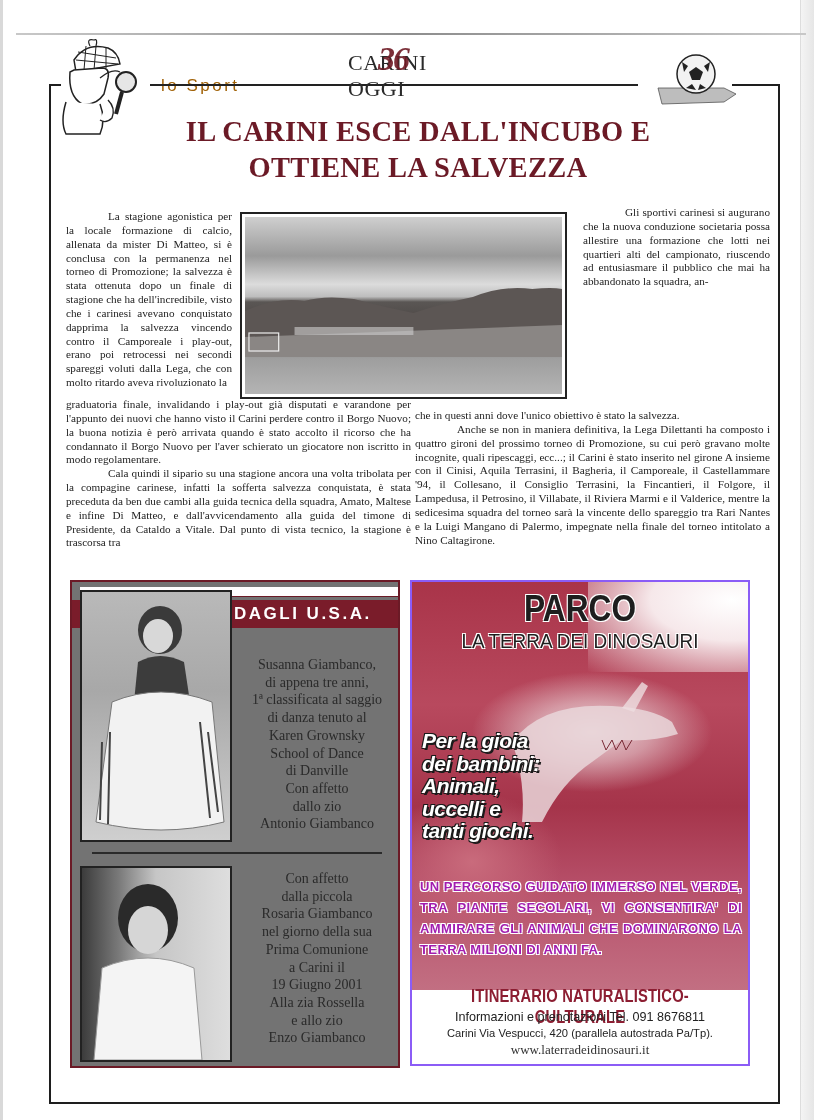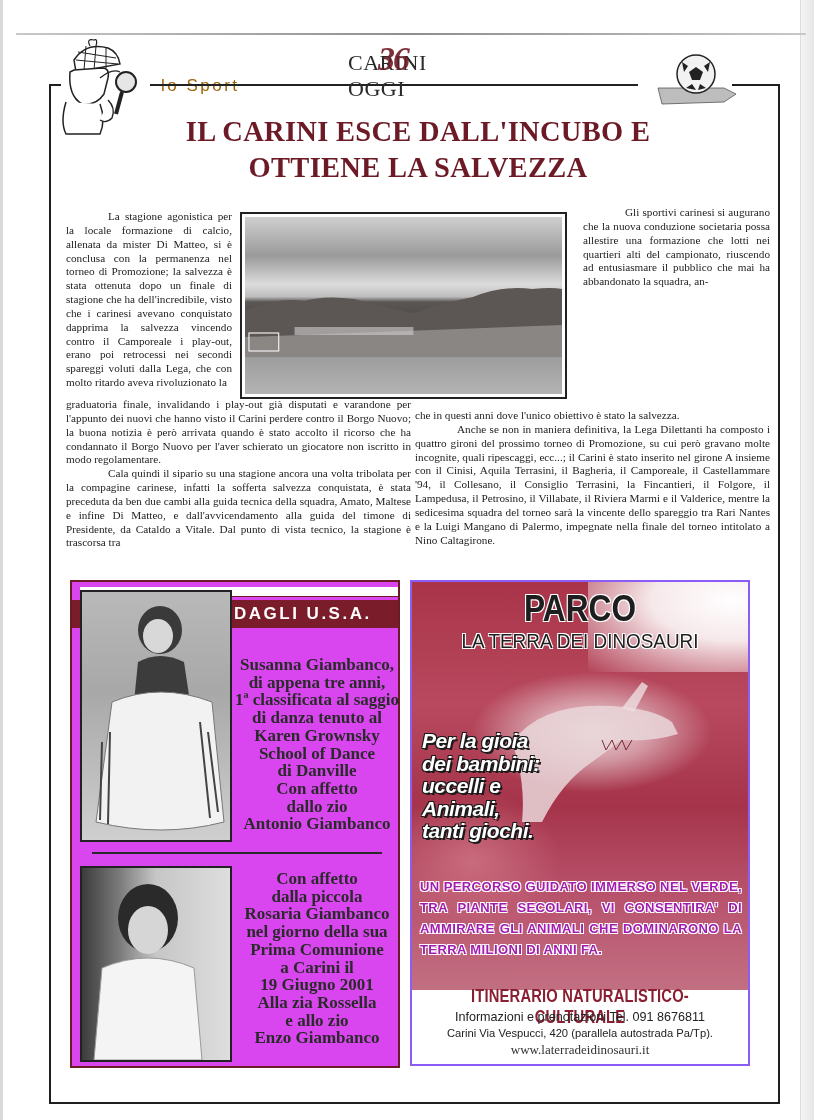--- a/index.html
+++ b/index.html
@@ -46,32 +46,32 @@
   .photo-inner { width: 100%; height: 100%; position: relative; overflow: hidden;
     background: linear-gradient(to bottom, #cfcfcf 0%, #9a9a9a 22%, #dcdcdc 38%, #bdbdbd 45%, #5a5654 48%, #4a4543 62%, #7c7876 70%, #9e9e9e 80%, #b4b4b4 100%); }
   .photo-inner .hills { position: absolute; left: 0; top: 60px; width: 100%; height: 80px; }
   .col-bottom-left { position: absolute; left: 66px; top: 398px; width: 345px; }
   .col-right-top { position: absolute; left: 583px; top: 206px; width: 187px; }
   .col-bottom-right { position: absolute; left: 415px; top: 409px; width: 355px; }
   .col-bottom-right p, .col-bottom-left p, .col-right-top p { margin: 0; }
 
   
   .usa-box { position: absolute; left: 70px; top: 580px; width: 330px; height: 488px;
-    border: 2px solid #6b1a26; background: #d946ef; }
+    border: 2px solid #6b1a26; background: #737373; }
   .usa-banner { position: absolute; left: 0px; top: 18px; width: 326px; height: 28px; background: #7a1c2a; }
   .usa-banner-white { position: absolute; left: 8px; top: 5px; width: 318px; height: 10px; background: #fff;
     border-bottom: 1px solid #6b1a26; }
   .usa-title { position: absolute; left: 162px; top: 22px; font-family: "Liberation Sans", sans-serif; font-weight: bold;
     font-size: 17px; color: #ffffff; letter-spacing: 2.5px; }
   .usa-photo1 { position: absolute; left: 8px; top: 8px; width: 152px; height: 252px; border: 2px solid #222;
     background: linear-gradient(to bottom, #b9b9b9, #a8a8a8 40%, #cfcfcf 100%); overflow: hidden; }
   .usa-photo2 { position: absolute; left: 8px; top: 284px; width: 152px; height: 196px; border: 2px solid #222;
     background: linear-gradient(to right, #3c3c3c 0%, #7a7a7a 25%, #c6c6c6 50%, #dedede 100%); overflow: hidden; }
   .usa-divider { position: absolute; left: 20px; top: 270px; width: 290px; height: 2px; background: #2a2a2a; }
-  .caption { position: absolute; font-family: "Liberation Serif", serif; font-weight: bold; font-size: 17px;
+  .caption { position: absolute; font-family: "Liberation Serif", serif; font-weight: normal; font-size: 14px;
     line-height: 17.7px; color: #2a2a2a; text-align: center; }
   .caption1 { left: 160px; top: 74px; width: 170px; }
   .caption2 { left: 160px; top: 288px; width: 170px; }
   .caption div { white-space: nowrap; }
 
   
   .ad { position: absolute; left: 410px; top: 580px; width: 340px; height: 486px; border: 2px solid #8b5cf6;
     overflow: hidden; background: #fff; }
   .ad-bg { position: absolute; left: 0; top: 0; width: 100%; height: 408px;
     background:
@@ -223,22 +223,22 @@
   <svg style="position:absolute;left:90px;top:100px;" width="200" height="150" viewBox="0 0 200 150">
     <path d="M10 60 Q40 20 110 24 Q150 26 170 40 L176 52 Q150 60 120 58 L90 80 Q60 100 40 140 L20 140 Q24 100 10 60 Z" fill="#e9d6d9" opacity="0.85"></path>
     <path d="M120 26 L140 0 L146 4 L132 30" fill="#eddde0" opacity="0.8"></path>
     <path d="M100 58 L104 68 L110 58 L114 68 L120 58 L124 68 L130 58" stroke="#7a2a36" stroke-width="1" fill="none"></path>
   </svg>
   <div class="ad-title">PARCO</div>
   <div class="ad-subtitle">LA TERRA DEI DINOSAURI</div>
   <div class="ad-slogan">
     <div>Per la gioia</div>
     <div>dei bambini:</div>
+    <div>Animali,</div>
     <div>uccelli e</div>
-    <div>Animali,</div>
     <div>tanti giochi.</div>
   </div>
   <div class="ad-desc">UN PERCORSO GUIDATO IMMERSO NEL VERDE, TRA PIANTE SECOLARI, VI CONSENTIRA' DI AMMIRARE GLI ANIMALI CHE DOMINARONO LA TERRA MILIONI DI ANNI FA.</div>
   <div class="ad-itinerary">ITINERARIO NATURALISTICO-CULTURALE</div>
   <div class="ad-info">Informazioni e prenotazioni Tel. 091 8676811</div>
   <div class="ad-address">Carini Via Vespucci, 420 (parallela autostrada Pa/Tp).</div>
   <div class="ad-url">www.laterradeidinosauri.it</div>
 </div>
 
 </body></html>

